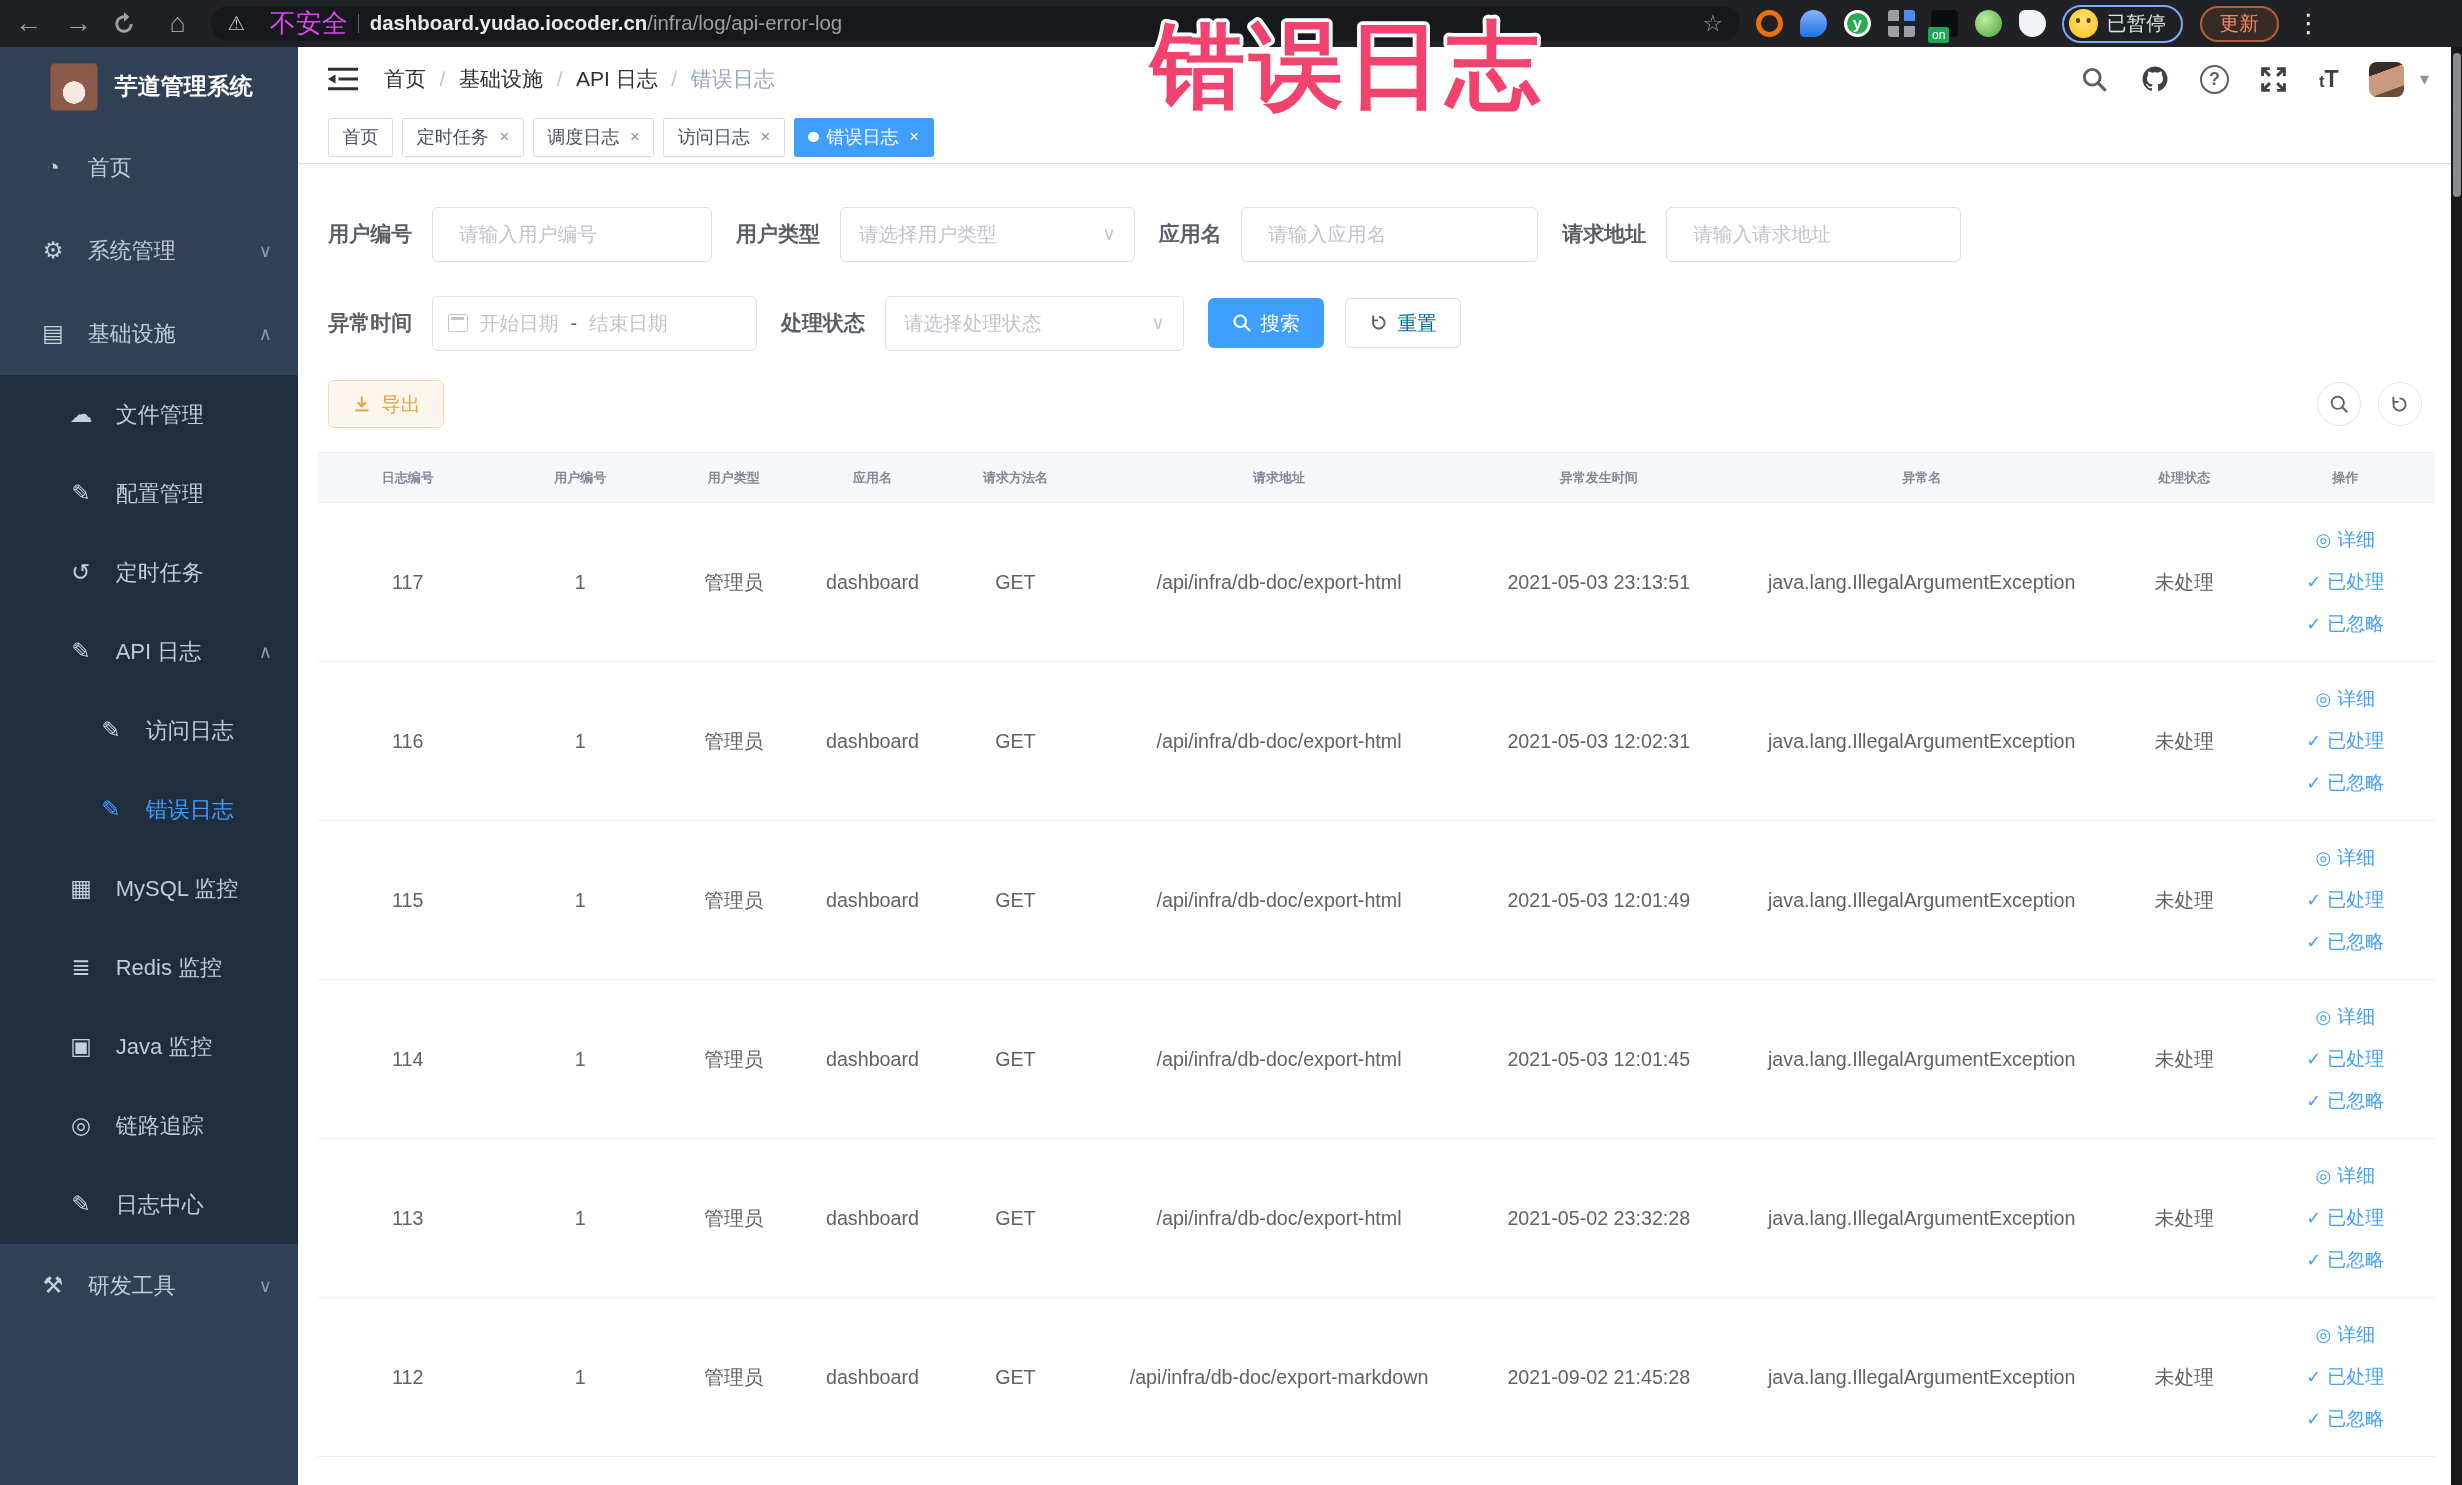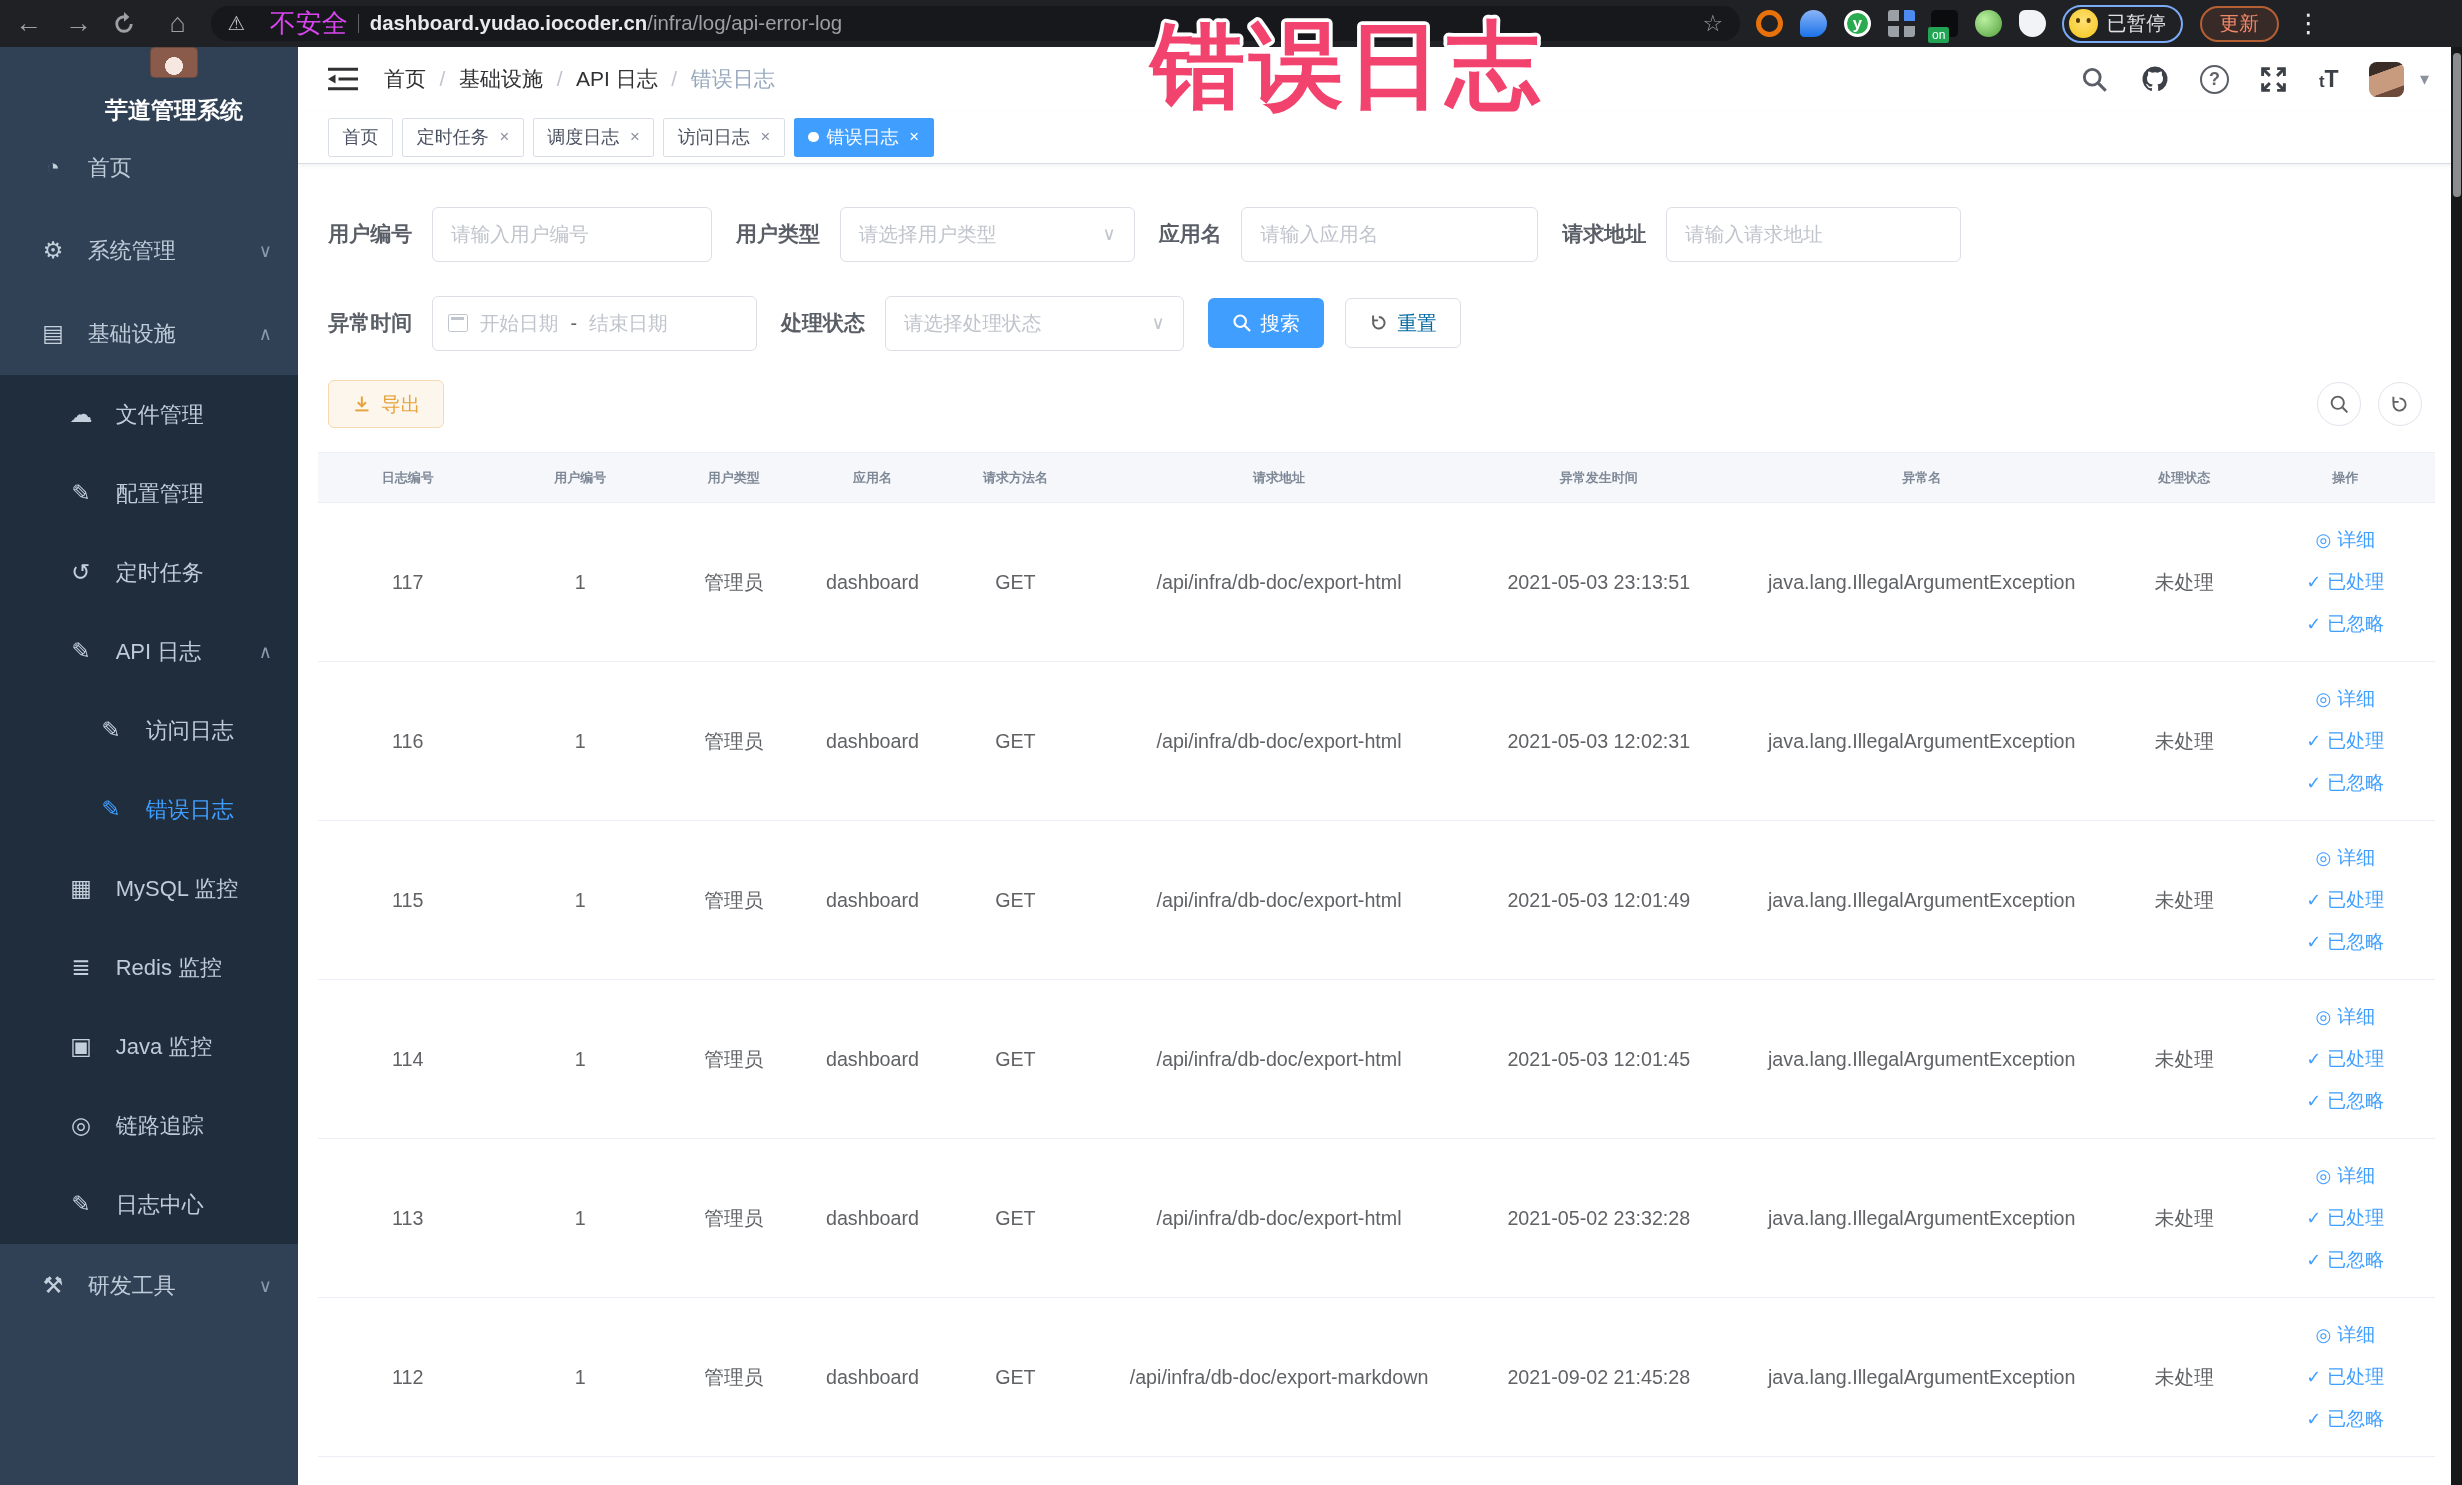--- a/index.html
+++ b/index.html
@@ -36,21 +36,21 @@
   .chip .lbl { color:#dfe1e5; font-size:19.7px; }
   .upd { height:36px; border:2.3px solid #b55f34; border-radius:19.7px; background:rgba(234,103,56,.12); color:#f0876a; font-size:19.7px; display:flex; align-items:center; padding:0 18px; flex:0 0 auto; }
   .kebab { color:#e8eaed; font-size:26px; flex:0 0 auto; }
 
   
   .scrollbar { position:absolute; right:0; top:47px; width:10.6px; height:1439px; background:#17181a; z-index:4; }
   .scrollbar .thumb { position:absolute; left:1.5px; top:6px; width:7.6px; height:144px; border-radius:3.8px; background:#8a8d90; }
 
   
   .sidebar { position:absolute; left:0; top:47px; width:298px; height:1439px; background:#304156; z-index:2; }
-  .logo-row { height:79px; display:flex; align-items:center; gap:16.7px; padding-left:50px;flex-direction:column; }
+  .logo-row { height:79px; display:flex; align-items:center; gap:16.7px; padding-left:50px; }
   .logo-img { width:48px; height:48px; border-radius:4.5px; background:radial-gradient(circle at 50% 62%,#f6e7e0 0 30%,#8a5a4a 31% 100%); border:0.8px solid #6b4a3e; }
   .logo-title { color:#fff; font-size:23px; font-weight:bold; }
   .m-item { display:flex; align-items:center; color:#bfcbd9; font-size:22px; position:relative; cursor:pointer; }
   .m-item .mi-icon { width:30px; text-align:center; font-size:23px; margin-right:19.7px; color:#c4cfdc; }
   .m-item .chev { position:absolute; right:26px; font-size:18px; color:#8899ad; }
   .lvl1 { height:83px; padding-left:38px; }
   .submenu { background:#1f2d3d; }
   .lvl2 { height:79px; padding-left:66px; }
   .lvl3 { height:79px; padding-left:96px; }
   .m-item.active, .m-item.active .mi-icon { color:#409eff; }
@@ -78,21 +78,21 @@
   .tag.active { background:#409eff; border-color:#409eff; color:#fff; }
   .tag.active .x { color:#fff; }
 
   
   .content { position:absolute; left:298px; top:164px; width:2154px; height:1322px; background:#fff; padding:0 16.7px 0 19.7px; overflow:hidden; z-index:1; }
   .frow { display:flex; align-items:center; height:56px; padding-left:10.6px; }
   .frow1 { margin-top:42px; }
   .frow2 { margin-top:33px; }
   .flabel { font-size:21px; font-weight:bold; color:#5a5e66; margin-right:19.7px; white-space:nowrap; }
   .gap { margin-left:24px; }
-  .tinput { height:55px; border:0.8px solid #dcdfe6; border-radius:6px; padding:0 18px; font-size:19.7px; color:#606266; background:#fff; font-family:inherit; }
+  .tinput { height:55px; border:0.8px solid #dcdfe6; border-radius:6px; padding:0 26px; font-size:19.7px; color:#606266; background:#fff; font-family:inherit; }
   .tinput::placeholder { color:#c0c4cc; }
   .sel { height:55px; border:0.8px solid #dcdfe6; border-radius:6px; background:#fff; display:flex; align-items:center; padding:0 18px; color:#c0c4cc; font-size:19.7px; }
   .sel .sel-arrow { margin-left:auto; color:#c0c4cc; font-size:18px; }
   .daterange { width:325px; height:55px; border:0.8px solid #dcdfe6; border-radius:6px; background:#fff; display:flex; align-items:center; padding:0 15px; gap:12px; font-size:19.7px; color:#c0c4cc; }
   .cal-ic { width:19.7px; height:18px; border:1.5px solid #c0c4cc; border-radius:2.3px; position:relative; }
   .cal-ic:after { content:""; position:absolute; left:2.3px; top:2.3px; right:2.3px; height:3px; background:#c0c4cc; }
   .range-sep { color:#606266; }
   .btn { height:50px; border-radius:6px; font-size:19.7px; display:inline-flex; align-items:center; gap:9px; padding:0 23px; cursor:pointer; border:0.8px solid transparent; }
   .btn-primary { background:#409eff; color:#fff; }
   .btn-plain { background:#fff; border-color:#dcdfe6; color:#0369a1; }

